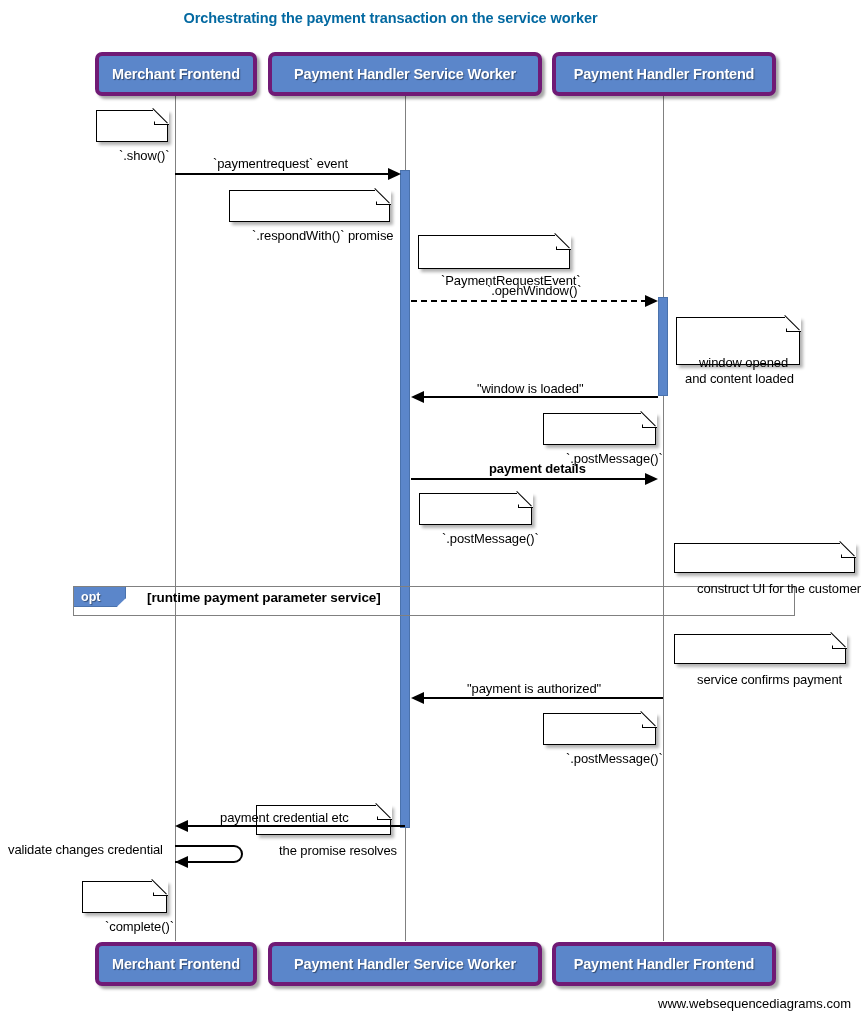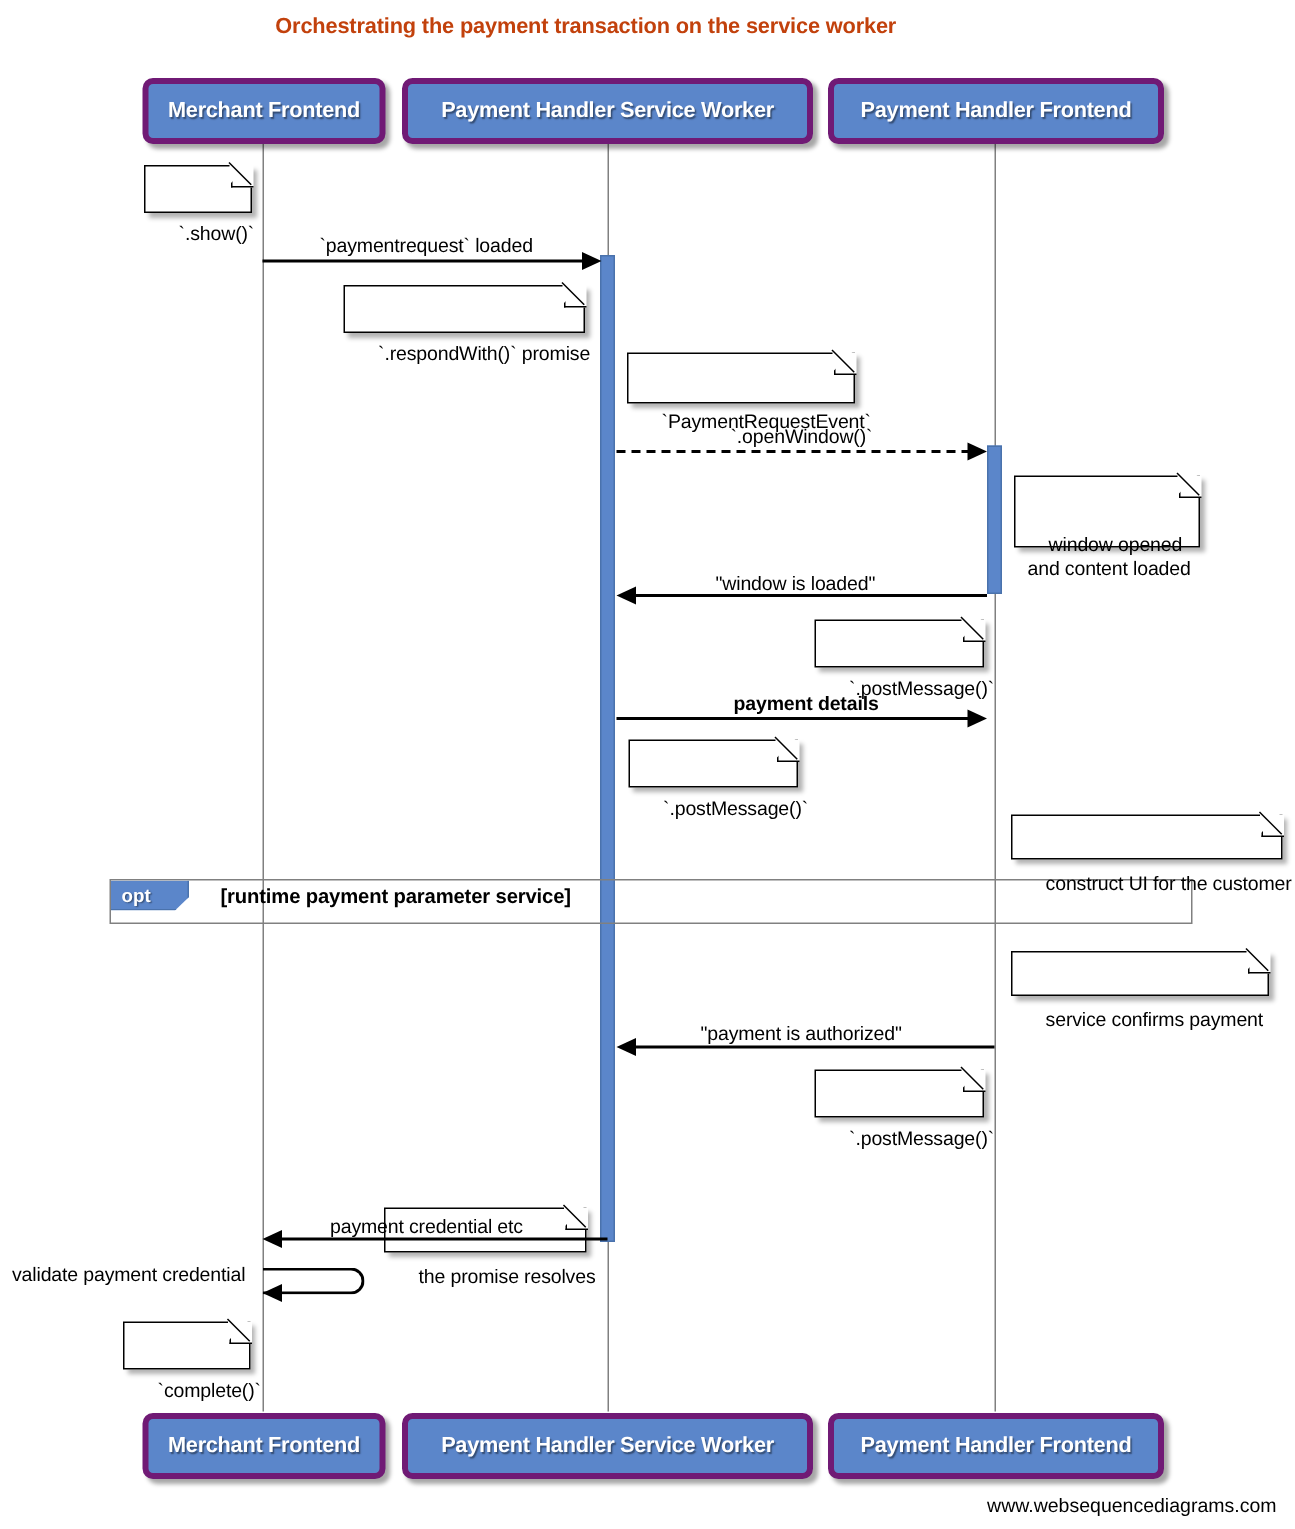--- a/index.html
+++ b/index.html
@@ -22,21 +22,21 @@
   
   .diagram-title {
     position: absolute;
     left: 0;
     top: 10px;
     width: 781px;
     text-align: center;
     font-size: 14.5px;
     font-weight: bold;
     letter-spacing: -0.1px;
-    color: #c2410c;
+    color: #0369a1;
     white-space: nowrap;
   }
 
   
   .participant {
     position: absolute;
     box-sizing: border-box;
     background: #5b86ca;
     border: 4px solid #701a75;
     border-radius: 7px;
@@ -226,21 +226,21 @@
   </div>
 
   <div class="activation" style="left:400px; top:170px; height:658px;"></div>
   <div class="activation" style="left:658px; top:297px; height:99px;"></div>
 
   <div class="note" style="left:96px; top:110px; width:72px; height:32px;">
     <span class="fold"></span>
     <span class="note-text">`.show()`</span>
   </div>
 
-  <div class="msg-label" style="left:213px; top:156px;">`paymentrequest` loaded</div>
+  <div class="msg-label" style="left:213px; top:156px;">`paymentrequest` event</div>
   <div class="msg-line" style="left:175px; top:173px; width:214px;"></div>
   <div class="arrowhead right" style="left:388px; top:168px;"></div>
 
   <div class="note" style="left:418px; top:235px; width:152px; height:34px;">
     <span class="fold"></span>
     <span class="note-text">`PaymentRequestEvent`</span>
   </div>
 
   <div class="note" style="left:229px; top:190px; width:161px; height:32px;">
     <span class="fold"></span>
@@ -303,21 +303,21 @@
 
   <div class="note" style="left:256px; top:805px; width:135px; height:30px;">
     <span class="fold"></span>
     <span class="note-text">the promise resolves</span>
   </div>
 
   <div class="msg-label" style="left:220px; top:810px;">payment credential etc</div>
   <div class="msg-line" style="left:188px; top:825px; width:217px;"></div>
   <div class="arrowhead left" style="left:175px; top:820px;"></div>
 
-  <div class="msg-label" style="left:8px; top:842px;">validate payment credential</div>
+  <div class="msg-label" style="left:8px; top:842px;">validate changes credential</div>
   <div class="selfloop" style="left:175px; top:845px; width:68px; height:18px;"></div>
   <div class="arrowhead left" style="left:175px; top:856px;"></div>
 
   <div class="note" style="left:82px; top:881px; width:85px; height:32px;">
     <span class="fold"></span>
     <span class="note-text">`complete()`</span>
   </div>
 
   <div class="participant" style="left:95px; top:942px; width:162px; height:44px;">
     <span>Merchant Frontend</span>

